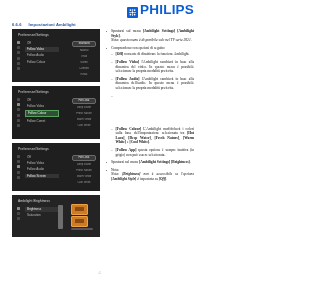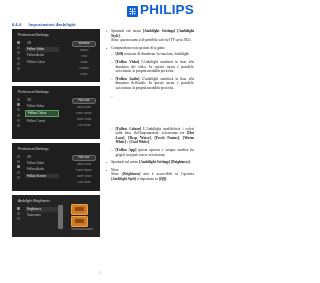--- a/index.html
+++ b/index.html
@@ -14,21 +14,21 @@
     font-family: "Liberation Serif", serif;
     overflow: hidden;
   }
 
   
   .logo-block {
     position: absolute;
     top: 3px;
     right: 6px;
     display: flex;
-    align-items: flex-start;
+    align-items: center;
     gap: 2px;
   }
   .logo-shield {
     width: 11px;
     height: 11px;
     position: relative;
     flex: none;
   }
   .logo-wordmark {
     font-family: "Liberation Sans", sans-serif;

